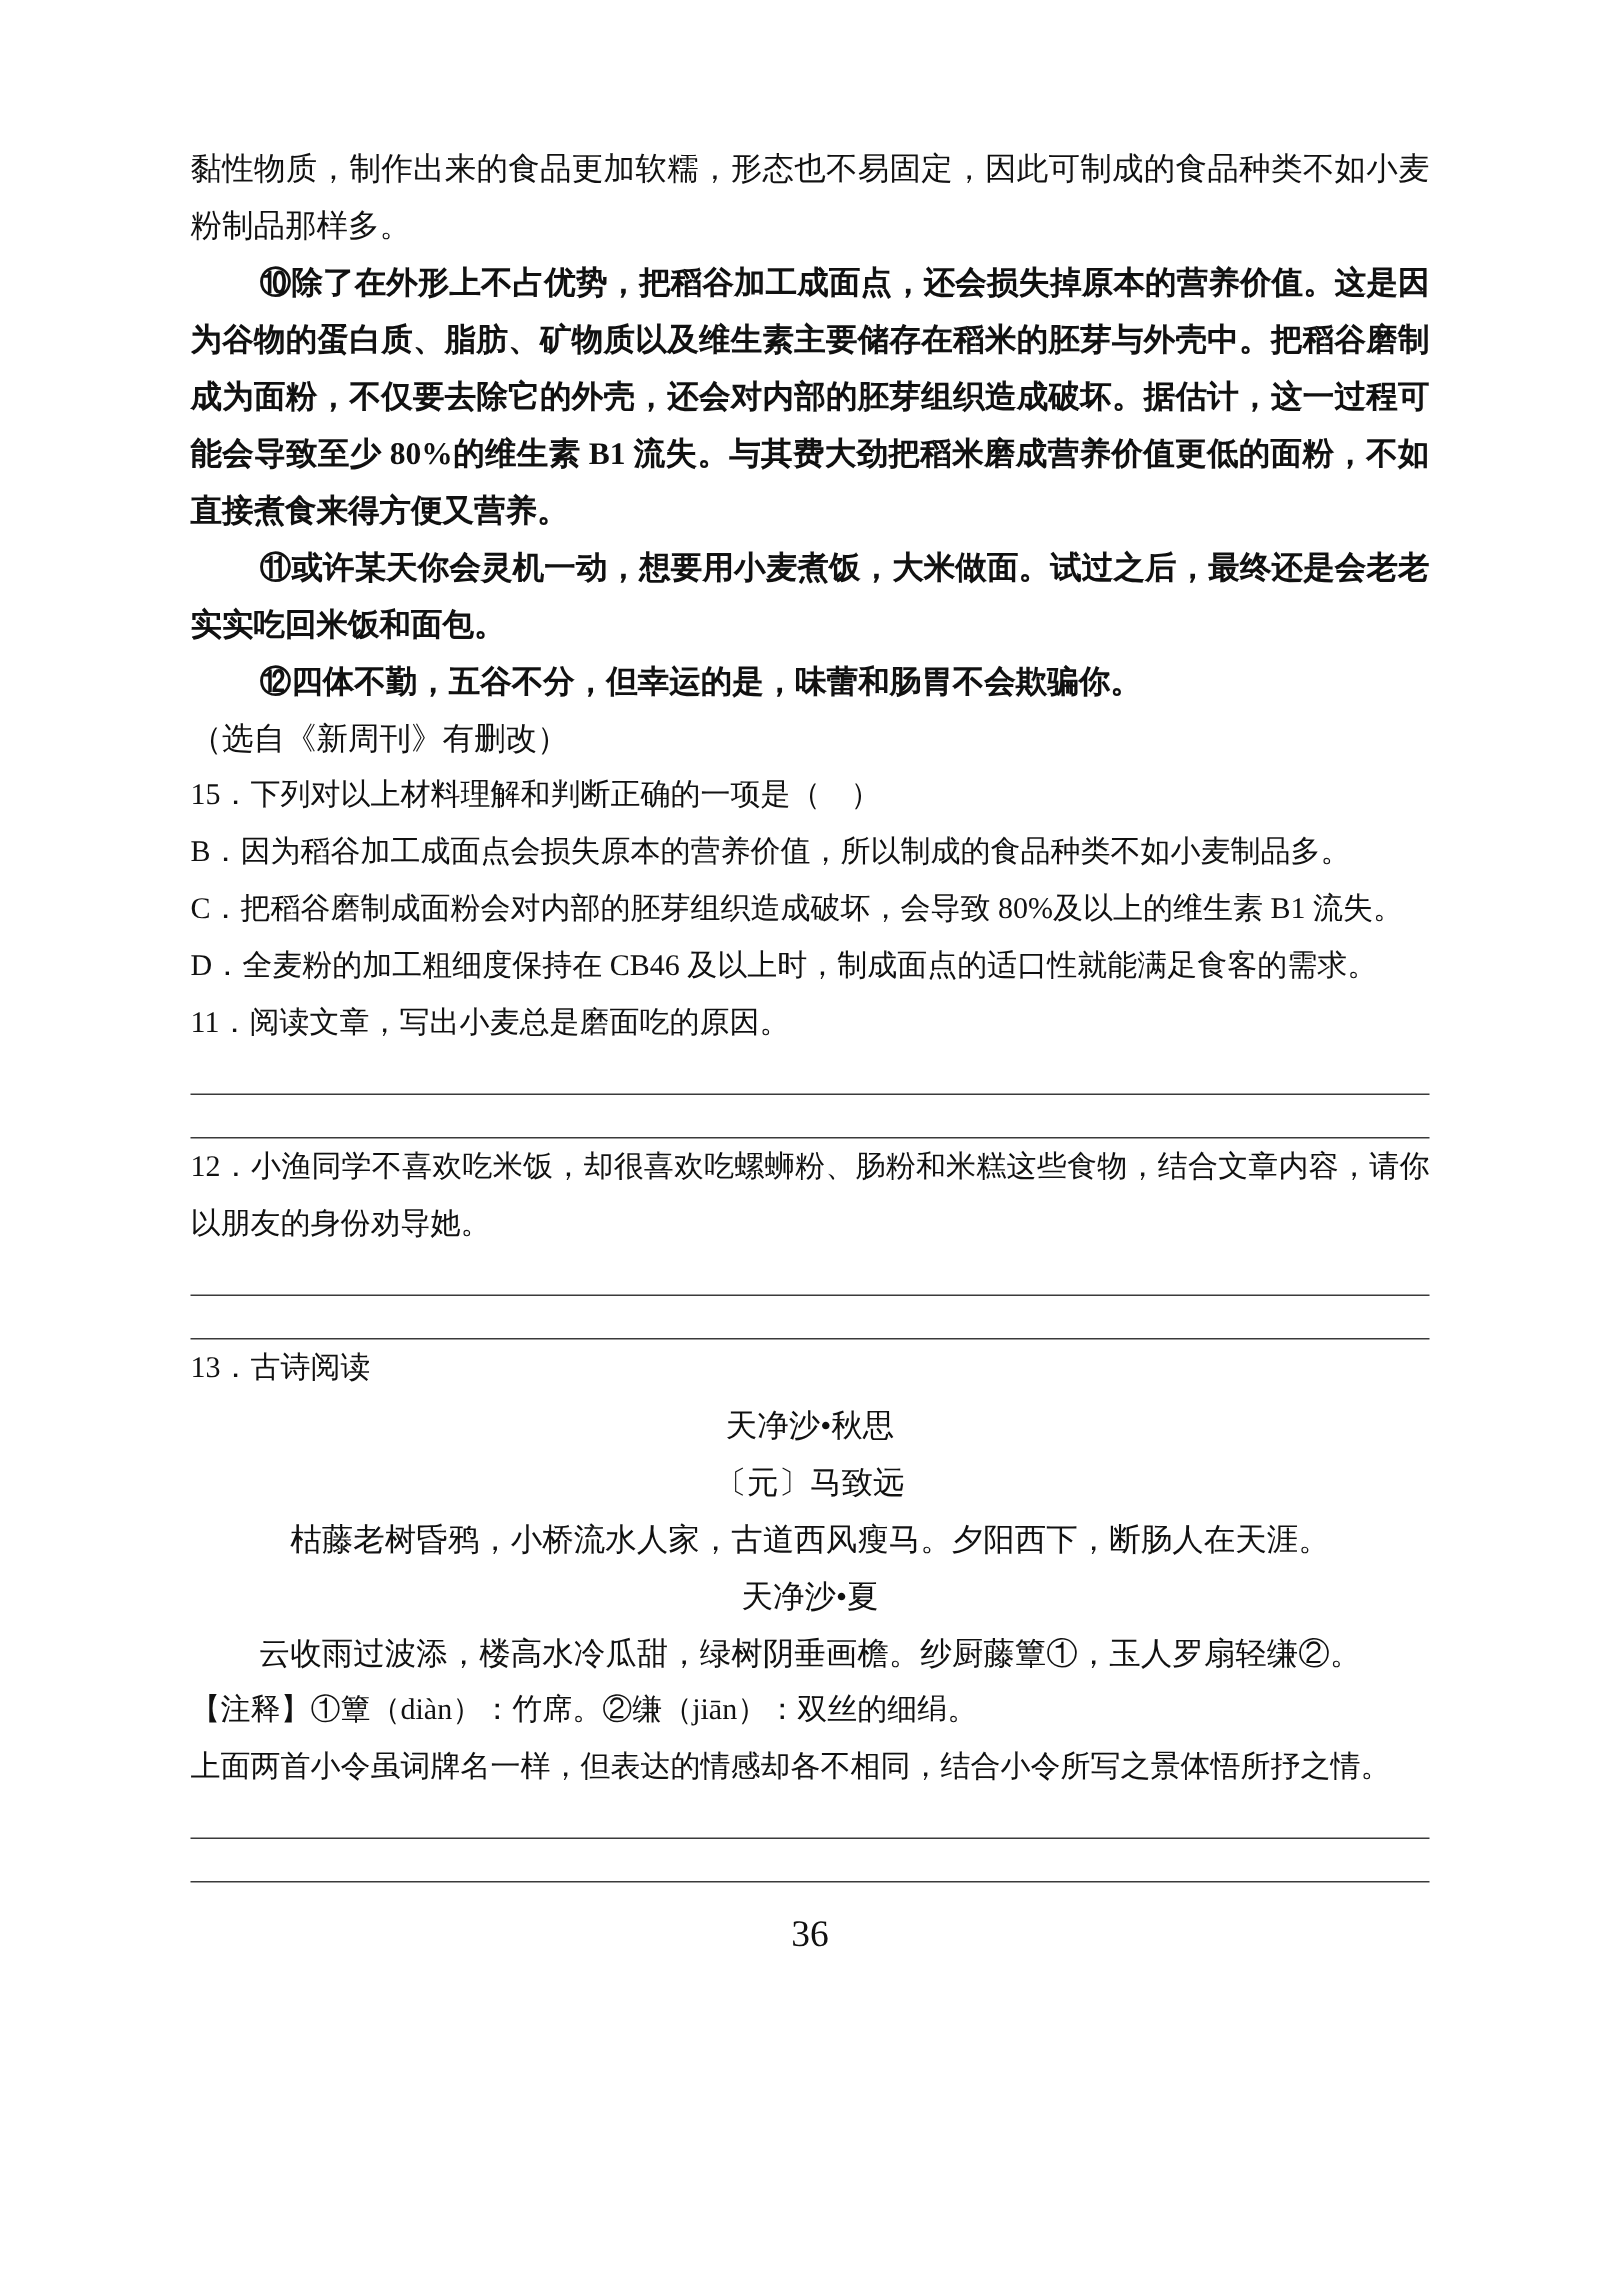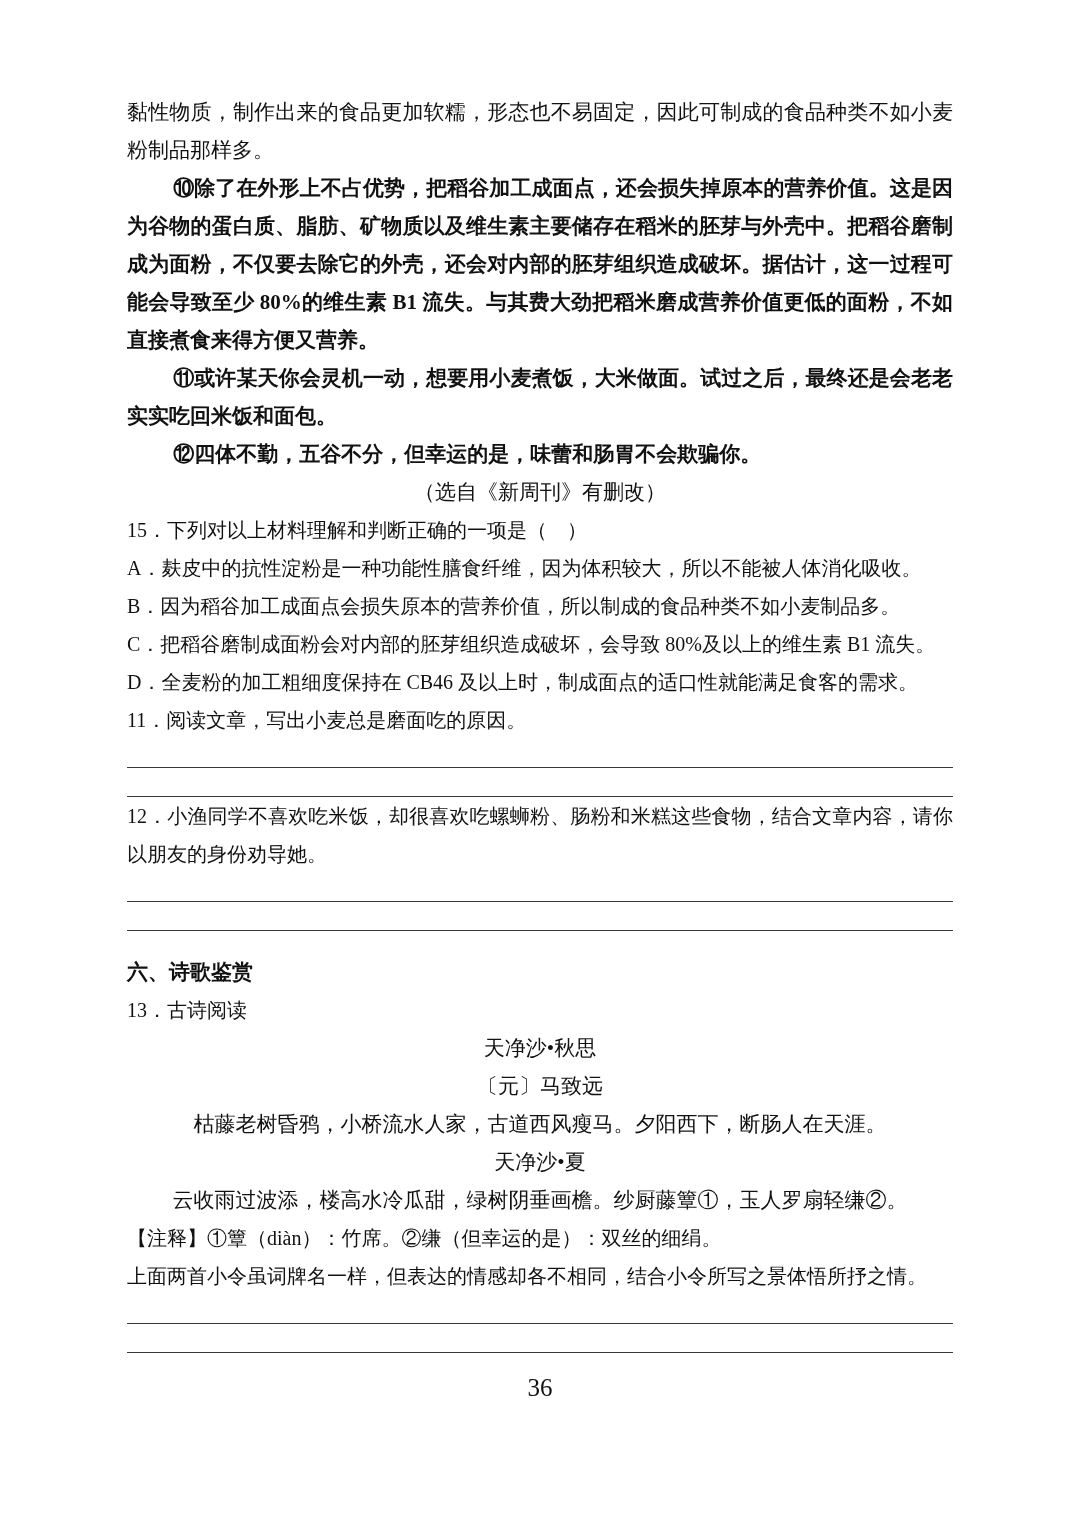--- a/index.html
+++ b/index.html
@@ -19,21 +19,21 @@
     font-size: 21px;
     overflow: hidden;
   }
   .page p { margin: 0; line-height: 38px; }
 
   .body-par {
     text-align: justify;
     text-justify: inter-ideograph;
   }
   .indent { text-indent: 2.2em; font-weight: bold; }
-  .right-align { text-align: center; }
+  .right-align { text-align: left; }
 
   .q-par {
     font-size: 20px;
     text-align: justify;
     text-justify: inter-ideograph;
   }
   .one-line { font-size: 20px; }
 
   .section-title {
     font-weight: bold;
@@ -62,51 +62,49 @@
   <div>
     <p class="body-par">黏性物质，制作出来的食品更加软糯，形态也不易固定，因此可制成的食品种类不如小麦粉制品那样多。</p>
     <p class="body-par indent">⑩除了在外形上不占优势，把稻谷加工成面点，还会损失掉原本的营养价值。这是因为谷物的蛋白质、脂肪、矿物质以及维生素主要储存在稻米的胚芽与外壳中。把稻谷磨制成为面粉，不仅要去除它的外壳，还会对内部的胚芽组织造成破坏。据估计，这一过程可能会导致至少 80%的维生素 B1 流失。与其费大劲把稻米磨成营养价值更低的面粉，不如直接煮食来得方便又营养。</p>
     <p class="body-par indent">⑪或许某天你会灵机一动，想要用小麦煮饭，大米做面。试过之后，最终还是会老老实实吃回米饭和面包。</p>
     <p class="body-par indent">⑫四体不勤，五谷不分，但幸运的是，味蕾和肠胃不会欺骗你。</p>
     <p class="right-align">（选自《新周刊》有删改）</p>
   </div>
 
   <div>
     <p class="q-par">15．下列对以上材料理解和判断正确的一项是（　）</p>
-    <p class="q-par">A．麸皮中的抗性淀粉是一种功能性膳食纤维，因为体积较大，所以不能被人体消化吸收。</p>
     <p class="q-par">B．因为稻谷加工成面点会损失原本的营养价值，所以制成的食品种类不如小麦制品多。</p>
     <p class="q-par">C．把稻谷磨制成面粉会对内部的胚芽组织造成破坏，会导致 80%及以上的维生素 B1 流失。</p>
     <p class="q-par">D．全麦粉的加工粗细度保持在 CB46 及以上时，制成面点的适口性就能满足食客的需求。</p>
     <p class="q-par">11．阅读文章，写出小麦总是磨面吃的原因。</p>
 
     <div class="answer-lines">
       <div class="ans-line"></div>
       <div class="ans-line"></div>
     </div>
 
     <p class="q-par">12．小渔同学不喜欢吃米饭，却很喜欢吃螺蛳粉、肠粉和米糕这些食物，结合文章内容，请你以朋友的身份劝导她。</p>
 
     <div class="answer-lines">
       <div class="ans-line"></div>
       <div class="ans-line"></div>
     </div>
   </div>
 
   <div>
-    <p class="section-title">六、诗歌鉴赏</p>
     <p class="one-line">13．古诗阅读</p>
 
     <p class="poem-line">天净沙•秋思</p>
     <p class="poem-line">〔元〕马致远</p>
     <p class="poem-line">枯藤老树昏鸦，小桥流水人家，古道西风瘦马。夕阳西下，断肠人在天涯。</p>
 
     <p class="poem-line">天净沙•夏</p>
     <p class="poem-line">云收雨过波添，楼高水冷瓜甜，绿树阴垂画檐。纱厨藤簟①，玉人罗扇轻缣②。</p>
 
-    <p class="one-line">【注释】①簟（diàn）：竹席。②缣（但幸运的是）：双丝的细绢。</p>
+    <p class="one-line">【注释】①簟（diàn）：竹席。②缣（jiān）：双丝的细绢。</p>
     <p class="q-par">上面两首小令虽词牌名一样，但表达的情感却各不相同，结合小令所写之景体悟所抒之情。</p>
 
     <div class="answer-lines">
       <div class="ans-line"></div>
       <div class="ans-line"></div>
     </div>
   </div>
 
   <p class="page-number">36</p>
 

